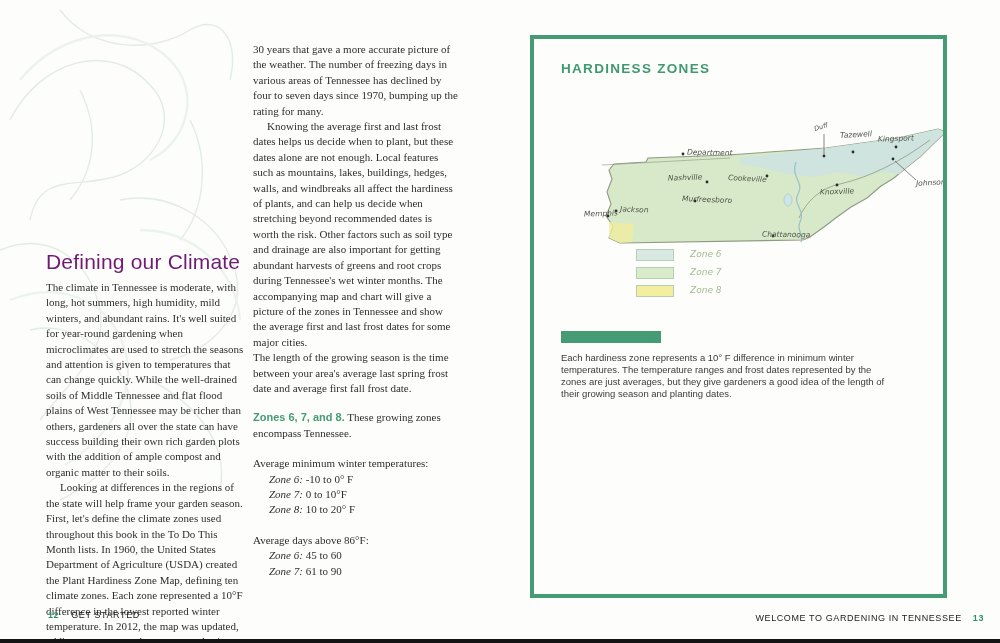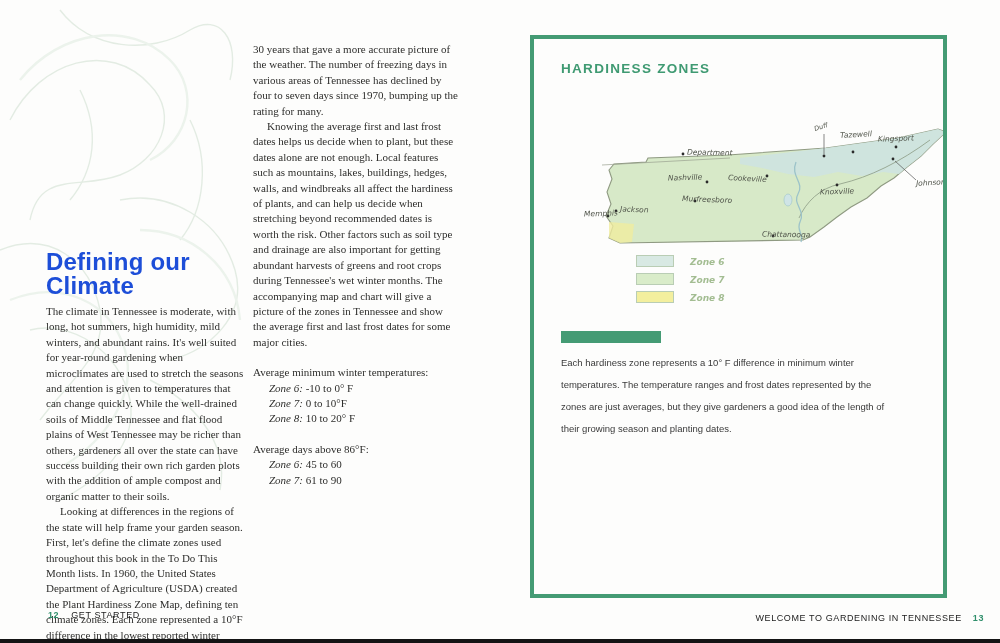--- a/index.html
+++ b/index.html
@@ -12,22 +12,22 @@
   .gutter { position:absolute; top:0; left:497px; width:3px; height:643px; background:#1e1e1e; }
   .bottom-strip { position:absolute; left:0; bottom:0; width:1000px; height:4px; background:#141414; }
 
   
   .col { position:absolute; color:#2e2e2c; font-size:11px; line-height:15.4px; }
   .col-1 { left:46px; top:250px; width:198px; }
   .col-2 { left:253px; top:42px; width:206px; }
   .body-para { margin:0; }
   .body-para.indent { text-indent:14px; }
 
-  h2.green-head { font-family:"Liberation Sans", sans-serif; font-weight:bold; color:#1d4ed8;
-                  font-size:24px; line-height:24px; margin-bottom:6px; letter-spacing:0.2px; }
+  h2.green-head { font-family:"Liberation Sans", sans-serif; font-weight:normal; color:#701a75;
+                  font-size:21px; line-height:24px; margin-bottom:6px; letter-spacing:0.2px; }
   .growing-head { margin-top:18px; }
 
   .zones-lead-wrap { margin-top:14px; }
   .zones-lead { font-family:"Liberation Sans", sans-serif; font-weight:bold; color:#449b74; font-size:11px; }
   .list-head { margin-top:15px; }
   .zone-line { padding-left:16px; }
   .zone-name { font-style:italic; }
 
   .footer { position:absolute; font-family:"Liberation Sans", sans-serif; font-size:9px;
             letter-spacing:0.6px; color:#222; }
@@ -44,27 +44,27 @@
   .hardiness-box { position:absolute; left:46px; top:35px; width:417px; height:563px;
                    border:4px solid #449b74; background:#fdfdfc; overflow:hidden; }
   .box-title { position:absolute; left:27px; top:22px; font-family:"Liberation Sans", sans-serif;
                font-weight:bold; font-size:13.5px; letter-spacing:1.3px; color:#3f9a72; }
 
   .map-wrap { position:absolute; left:66px; top:83px; width:350px; height:135px; }
   .city-label { position:absolute; font-family:"DejaVu Sans", sans-serif; font-style:italic;
                 font-size:7.5px; color:#50544a; white-space:nowrap; }
 
   .legend { position:absolute; left:102px; top:210px; }
-  .legend-row { display:flex; align-items:flex-end; height:18px;font-weight:bold; }
+  .legend-row { display:flex; align-items:flex-start; height:18px; }
   .legend-swatch { width:38px; height:12px; border:1px solid #b9cdb4; margin-right:16px; }
   .legend-label { font-family:"DejaVu Sans", sans-serif; font-style:italic; font-size:9px; color:#a3bd92; }
 
   .caption-bar { position:absolute; left:27px; top:292px; width:100px; height:12px; background:#449b74; }
   .caption { position:absolute; left:27px; top:313px; width:328px; font-family:"Liberation Sans", sans-serif;
-             font-size:9.5px; line-height:22px; color:#3a3a3a; }
+             font-size:9.5px; line-height:12px; color:#3a3a3a; }
 </style>
 </head>
 <body>
 
 <div class="spread">
 
   <div class="page page-left">
 
     <svg class="botanical" width="250" height="540" viewBox="0 0 250 540">
       <g fill="none" stroke="#e3ece3" stroke-width="1.4">
@@ -87,21 +87,23 @@
     <div class="col col-1">
       <h2 class="green-head">Defining our Climate</h2>
       <p class="body-para">The climate in Tennessee is moderate, with long, hot summers, high humidity, mild winters, and abundant rains. It's well suited for year-round gardening when microclimates are used to stretch the seasons and attention is given to temperatures that can change quickly. While the well-drained soils of Middle Tennessee and flat flood plains of West Tennessee may be richer than others, gardeners all over the state can have success building their own rich garden plots with the addition of ample compost and organic matter to their soils.</p>
       <p class="body-para indent">Looking at differences in the regions of the state will help frame your garden season. First, let's define the climate zones used throughout this book in the To Do This Month lists. In 1960, the United States Department of Agriculture (USDA) created the Plant Hardiness Zone Map, defining ten climate zones. Each zone represented a 10°F difference in the lowest reported winter temperature. In 2012, the map was updated, adding two zones at the warmer end using the average low temperature and other scientific data for</p>
     </div>
 
     <div class="col col-2">
       <p class="body-para">30 years that gave a more accurate picture of the weather. The number of freezing days in various areas of Tennessee has declined by four to seven days since 1970, bumping up the rating for many.</p>
       <p class="body-para indent">Knowing the average first and last frost dates helps us decide when to plant, but these dates alone are not enough. Local features such as mountains, lakes, buildings, hedges, walls, and windbreaks all affect the hardiness of plants, and can help us decide when stretching beyond recommended dates is worth the risk. Other factors such as soil type and drainage are also important for getting abundant harvests of greens and root crops during Tennessee's wet winter months. The accompanying map and chart will give a picture of the zones in Tennessee and show the average first and last frost dates for some major cities.</p>
 
+      <p class="body-para">The length of the growing season is the time between your area's average last spring frost date and average first fall frost date.</p>
 
+      <p class="body-para zones-lead-wrap"><span class="zones-lead">Zones 6, 7, and 8.</span><span> These growing zones encompass Tennessee.</span></p>
 
       <p class="body-para list-head">Average minimum winter temperatures:</p>
       <div class="zone-line"><span class="zone-name">Zone 6:</span><span> -10 to 0° F</span></div>
       <div class="zone-line"><span class="zone-name">Zone 7:</span><span> 0 to 10°F</span></div>
       <div class="zone-line"><span class="zone-name">Zone 8:</span><span> 10 to 20° F</span></div>
 
       <p class="body-para list-head">Average days above 86°F:</p>
       <div class="zone-line"><span class="zone-name">Zone 6:</span><span> 45 to 60</span></div>
       <div class="zone-line"><span class="zone-name">Zone 7:</span><span> 61 to 90</span></div>
 

